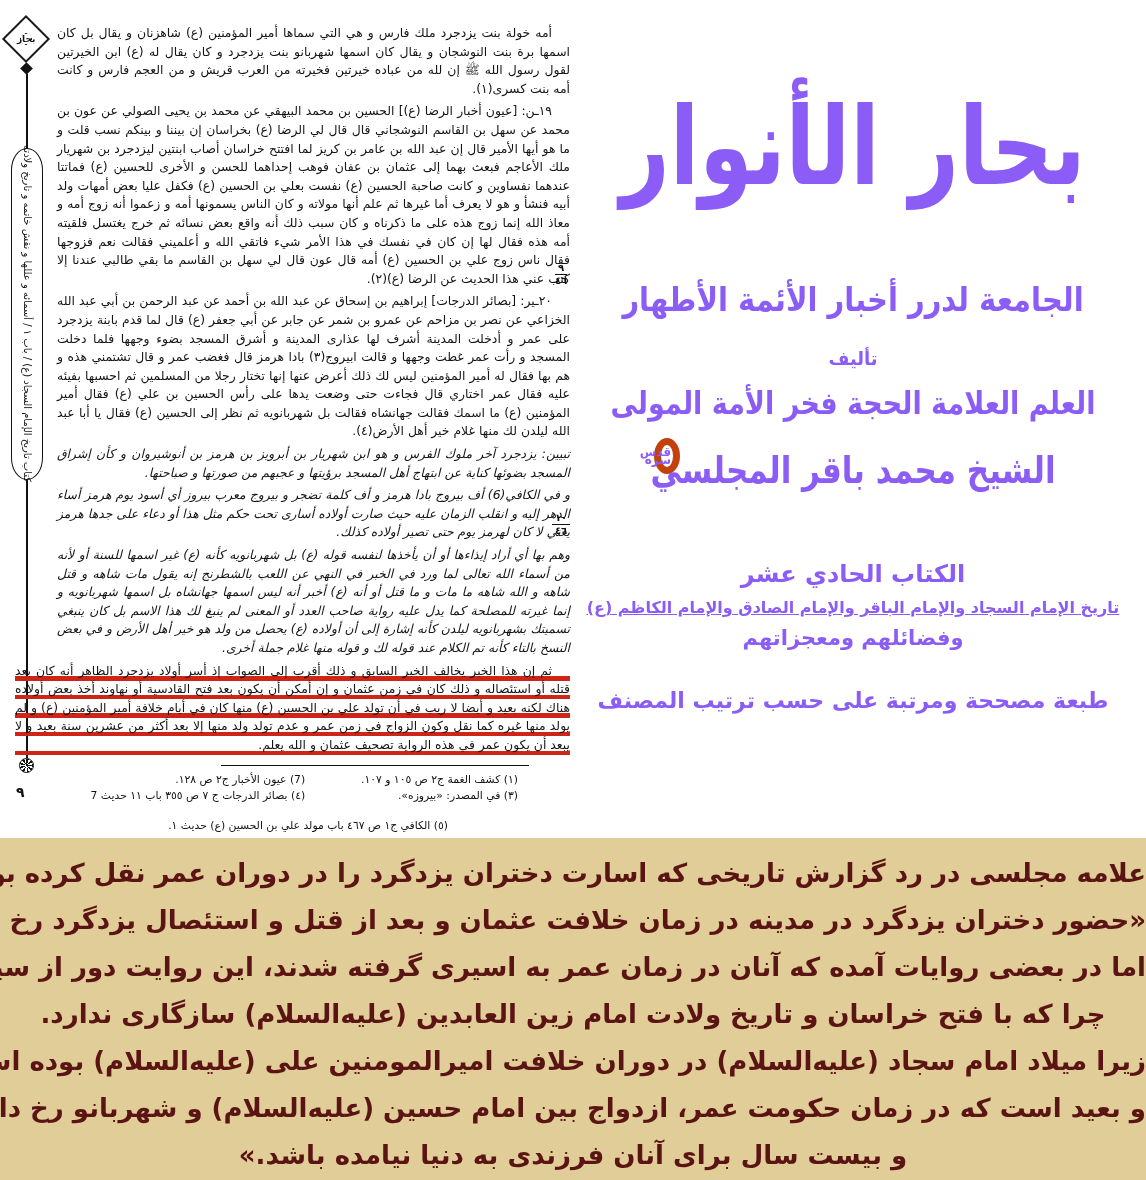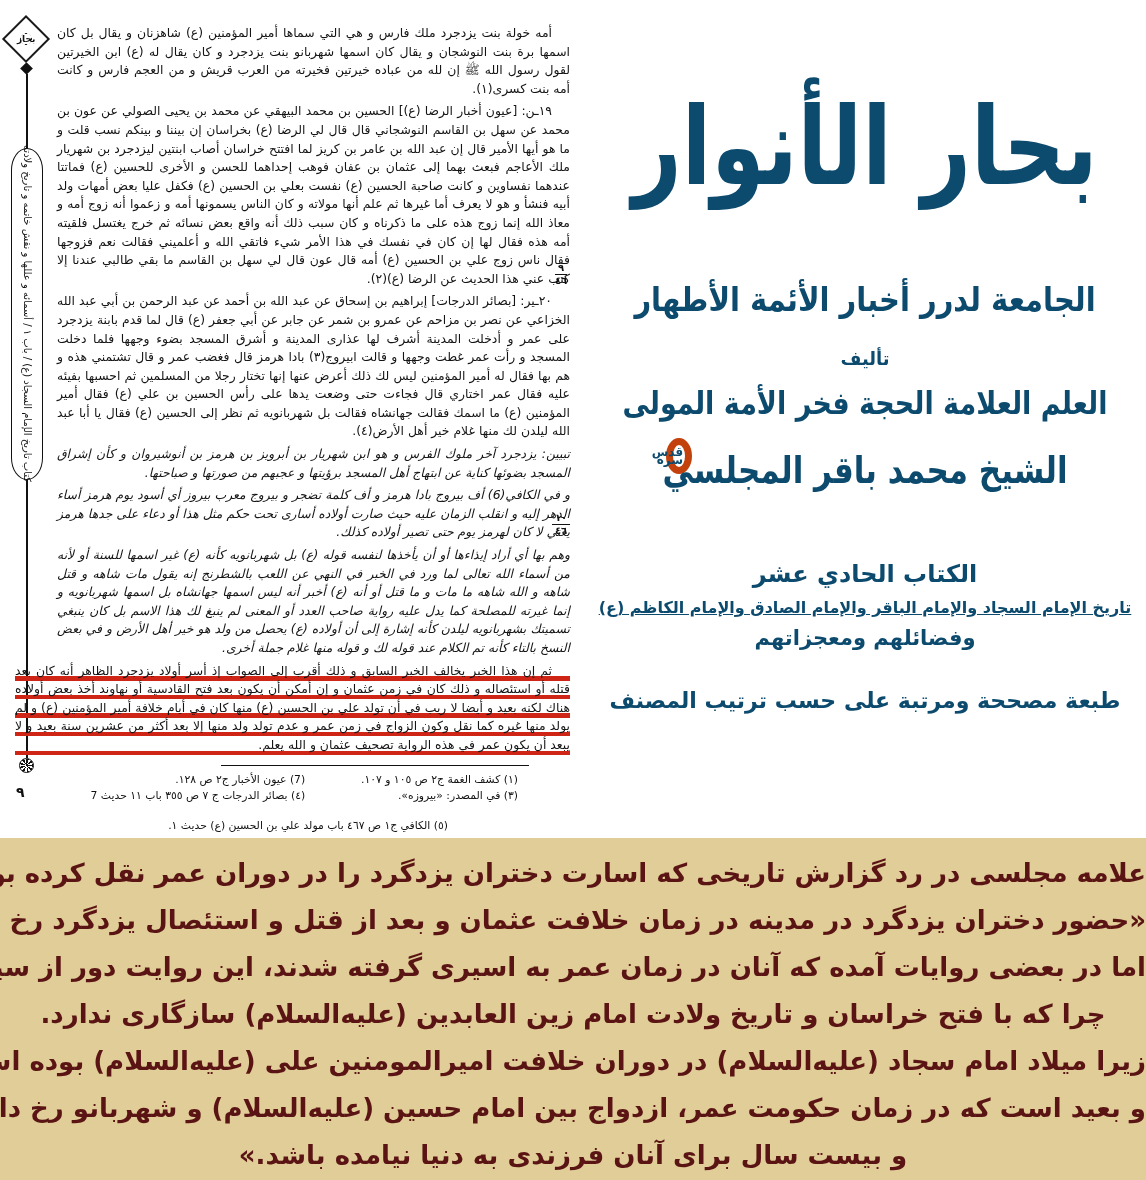--- a/index.html
+++ b/index.html
@@ -43,21 +43,21 @@
       background-image:repeating-linear-gradient(to bottom, transparent 0px, transparent 14.2px, #cf2517 14.2px, #cf2517 18.6px);
       margin-left:-42px; padding-right:0; width:calc(100% + 42px); }
 
   .footnote-rule { margin:10px 8% 6px auto; width:60%; border-top:1.6px solid #111; }
   .footnotes { width:440px; margin:0 52px 0 auto; font-size:10.8px; line-height:16px; color:#111; }
   .fn-grid { display:grid; grid-template-columns:47% 53%; column-gap:6px; }
   .fn-item { text-align:right; white-space:nowrap; overflow:hidden; }
   .fn-full { text-align:right; padding-right:70px; margin-top:14px; }
 
   
-  .title-page { position:absolute; top:0; left:592px; width:546px; height:838px; text-align:center; color:#0c4a6e; }
+  .title-page { position:absolute; top:0; left:580px; width:546px; height:838px; text-align:center; color:#8b5cf6; }
   .main-title { position:absolute; top:96px; left:0; width:100%; font-size:86px; font-weight:bold;
       transform:scaleY(1.25); letter-spacing:-2px; }
   .subtitle { position:absolute; top:282px; left:0; width:100%; font-size:29px; font-weight:bold; transform:scaleY(1.15); }
   .byline { position:absolute; top:348px; left:0; width:100%; font-size:18px; font-weight:bold; }
   .author-title { position:absolute; top:388px; left:0; width:100%; font-size:27px; font-weight:bold; transform:scaleY(1.15); }
   .author-name { position:absolute; top:452px; left:0; width:100%; font-size:31px; font-weight:bold; transform:scaleY(1.2); }
   .author-seal { position:absolute; top:438px; left:74px; font-size:12px; font-weight:bold; border:7px solid #c2410c; border-radius:50%; padding:3px 2px; line-height:8px; width:26px; }
   .volume { position:absolute; top:560px; left:0; width:100%; font-size:24px; font-weight:bold; }
   .volume-subject { position:absolute; top:598px; left:0; width:100%; font-size:16px; font-weight:bold;text-decoration:underline; }
   .volume-subject2 { position:absolute; top:626px; left:0; width:100%; font-size:21px; font-weight:bold; }

